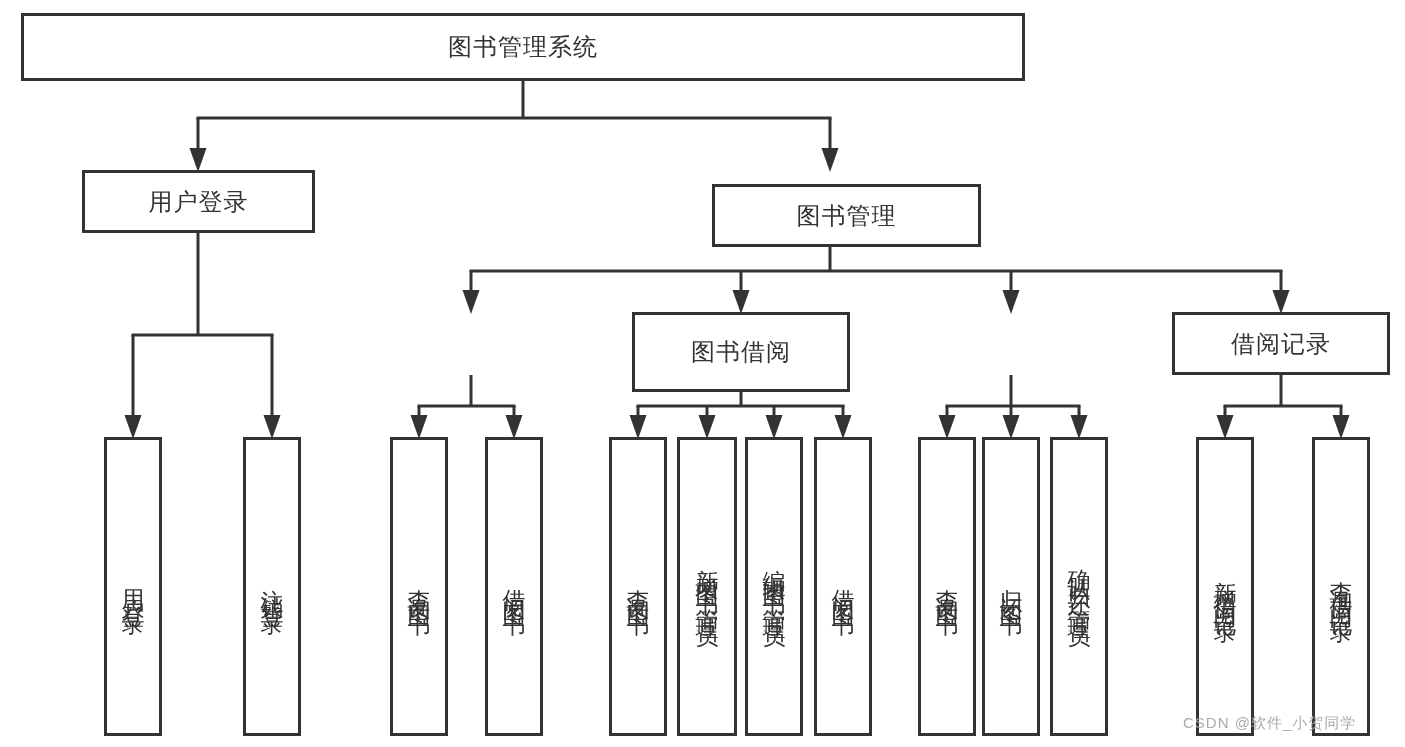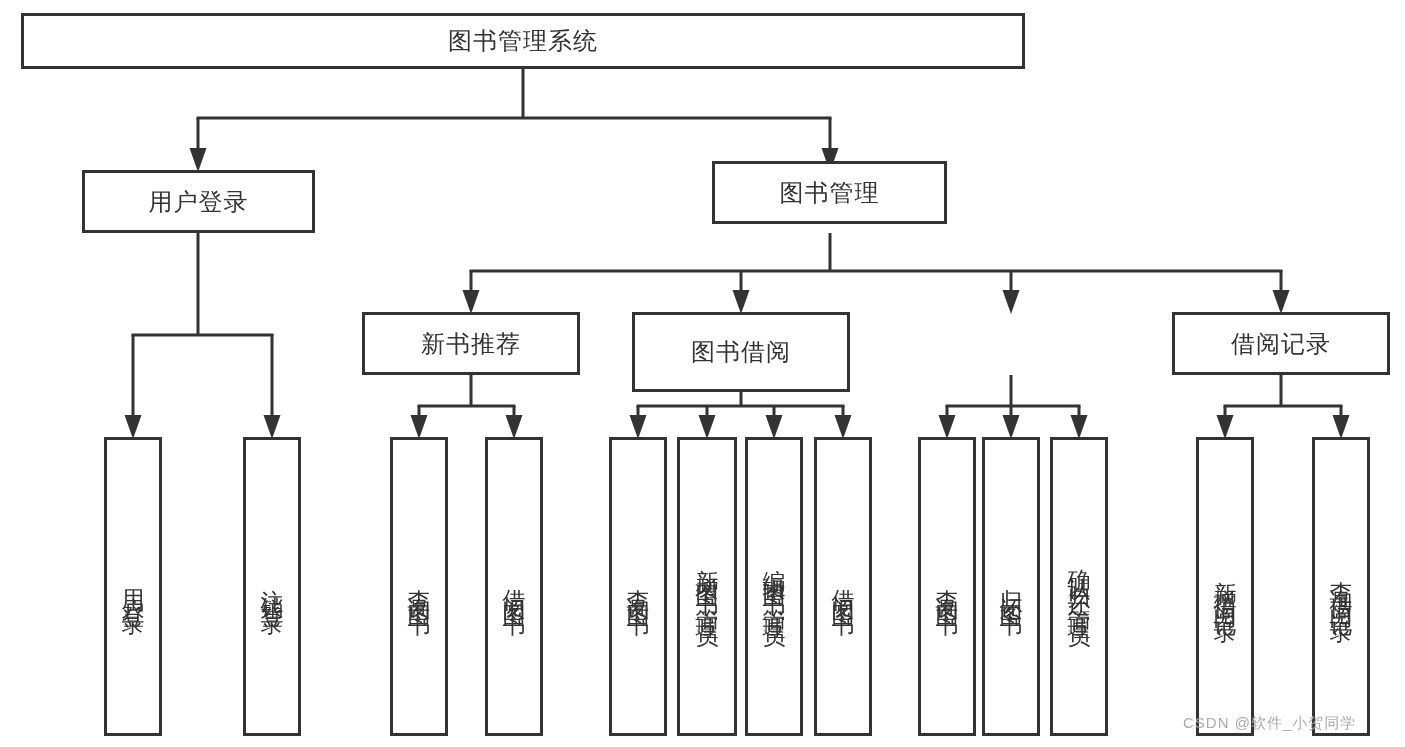--- a/index.html
+++ b/index.html
@@ -100,34 +100,31 @@
       <line x1="1079" y1="406" x2="1079" y2="419" stroke="#333333" stroke-width="3"></line>
       <polygon points="1070.5,415 1087.5,415 1079,439" fill="#333333"></polygon>
       <line x1="1281" y1="375" x2="1281" y2="406" stroke="#333333" stroke-width="3"></line>
       <line x1="1223.5" y1="406" x2="1342.5" y2="406" stroke="#333333" stroke-width="3"></line>
       <line x1="1225" y1="406" x2="1225" y2="419" stroke="#333333" stroke-width="3"></line>
       <polygon points="1216.5,415 1233.5,415 1225,439" fill="#333333"></polygon>
       <line x1="1341" y1="406" x2="1341" y2="419" stroke="#333333" stroke-width="3"></line>
       <polygon points="1332.5,415 1349.5,415 1341,439" fill="#333333"></polygon>
     </svg>
 
-  <div class="node" style="left:21px;top:13px;width:1004px;height:56px">
+  <div class="node" style="left:21px;top:13px;width:1004px;height:68px">
     <span class="hlabel">图书管理系统</span>
   </div>
 
   <div class="node" style="left:82px;top:170px;width:233px;height:63px">
     <span class="hlabel">用户登录</span>
   </div>
-  <div class="node" style="left:712px;top:161px;width:235px;height:63px">
+  <div class="node" style="left:712px;top:184px;width:269px;height:63px">
     <span class="hlabel">图书管理</span>
   </div>
 
-  <div class="node" style="left:362px;top:312px;width:218px;height:63px">
-    <span class="hlabel">新书推荐</span>
-  </div>
   <div class="node" style="left:632px;top:312px;width:218px;height:80px">
     <span class="hlabel">图书借阅</span>
   </div>
   <div class="node" style="left:1172px;top:312px;width:218px;height:63px">
     <span class="hlabel">借阅记录</span>
   </div>
 
   <div class="node" style="left:104px;top:437px;width:58px;height:299px">
     <span class="vlabel">用户登录</span>
   </div>

